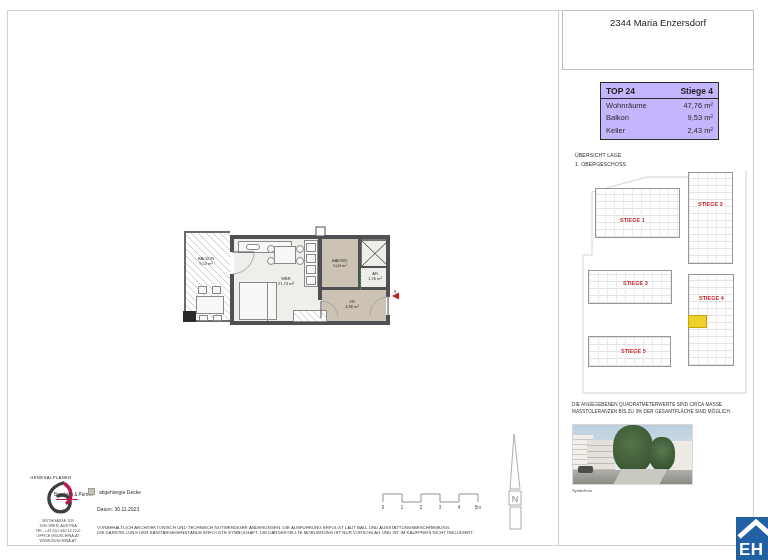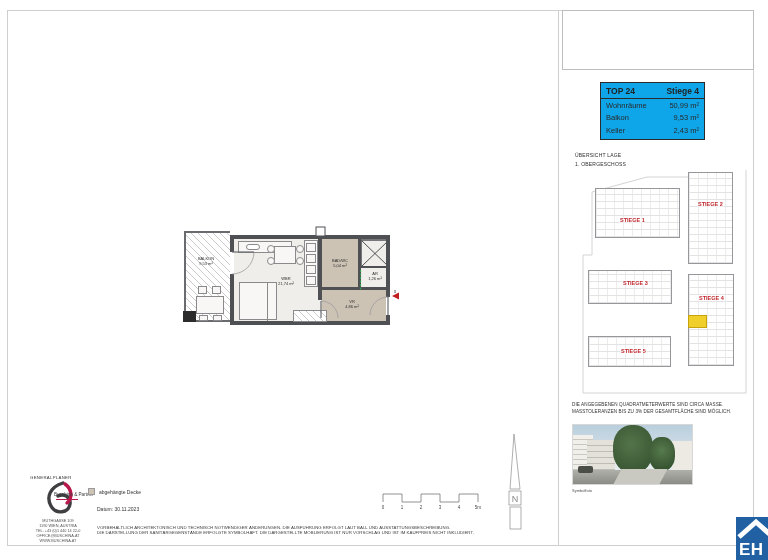--- a/index.html
+++ b/index.html
@@ -15,49 +15,50 @@
   .hatch{background-image:repeating-linear-gradient(45deg,rgba(140,140,140,.45) 0,rgba(140,140,140,.45) .7px,transparent .7px,transparent 5px)}
   .tan{background:#cdc3b5}
   
   .bldg{position:absolute;border:1px solid #97979b;background-color:#fff;
         background-image:repeating-linear-gradient(0deg,#e3e3e3 0,#e3e3e3 .6px,transparent .6px,transparent 7px),
                          repeating-linear-gradient(90deg,#ececec 0,#ececec .6px,transparent .6px,transparent 9px)}
   .stg{position:absolute;font-weight:bold;font-size:5.5px;color:#c0272d;white-space:nowrap;background:rgba(255,255,255,.55);padding:0 1px}
   
   .hdr-title{font-size:21px;letter-spacing:1px;color:#161616;text-align:center}
   .hdr-addr{font-size:9.5px;line-height:11.5px;color:#222;text-align:center}
-  .unit-table{position:absolute;left:600px;top:82px;width:105px;border:1px solid #2a2a2a;background:#0ea5e9}
+  .unit-table{position:absolute;left:600px;top:82px;width:119px;border:1px solid #2a2a2a;background:#c4b5fd}
   .ut-head{display:flex;justify-content:space-between;font-weight:bold;font-size:8.5px;padding:3px 5px 2px;border-bottom:1px solid #2a2a2a}
   .ut-row{display:flex;justify-content:space-between;font-size:7.5px;color:#2b2b2b;padding:2.2px 5px 1px}
   .smallcaps{font-size:5px;letter-spacing:.2px;color:#2c2c2c}
   .note{font-size:4.6px;line-height:7.4px;color:#333;letter-spacing:.1px}
   .ticklab{position:absolute;font-size:4.5px;color:#444;width:12px;text-align:center}
   .ftr-small{font-size:5px;color:#333}
   .disc{font-size:4.3px;line-height:5.4px;color:#3a3a3a;letter-spacing:.05px}
   .addr{font-size:3.8px;line-height:4.9px;color:#555;text-align:center}
 </style>
 </head>
 <body>
 
 <div class="page">
 
   <div class="a frame" style="left:7px;top:10px;width:747px;height:536px"></div>
   <div class="a" style="left:558px;top:10px;width:1px;height:536px;background:#cfcfcf"></div>
 
   <div class="a" style="left:562px;top:10px;width:192px;height:60px;border:1px solid #bdbdbd;background:#fff;padding-top:6px">
+    <div class="hdr-addr">2344 Maria Enzersdorf</div>
   </div>
 
   <div class="unit-table">
     <div class="ut-head">
       <span>TOP 24</span>
       <span>Stiege 4</span>
     </div>
     <div class="ut-row">
       <span>Wohnräume</span>
-      <span>50,99 m²</span>
+      <span>47,76 m²</span>
     </div>
     <div class="ut-row">
       <span>Balkon</span>
       <span>9,53 m²</span>
     </div>
     <div class="ut-row" style="padding-bottom:4px">
       <span>Keller</span>
       <span>2,43 m²</span>
     </div>
   </div>

